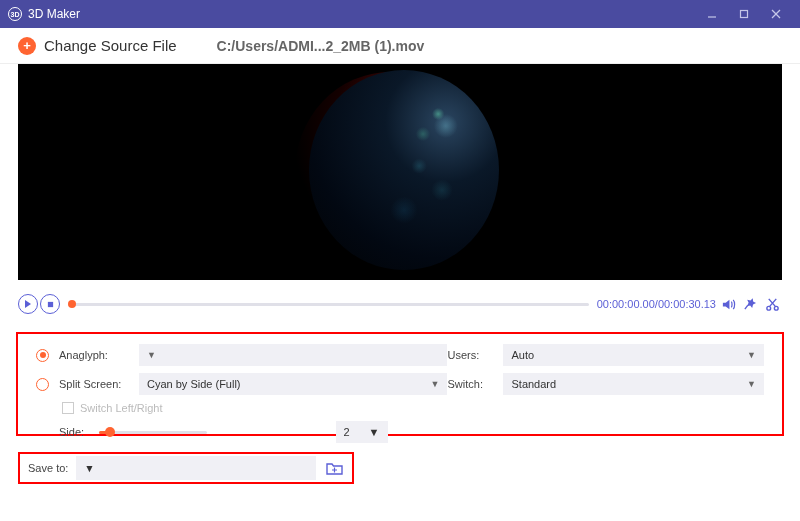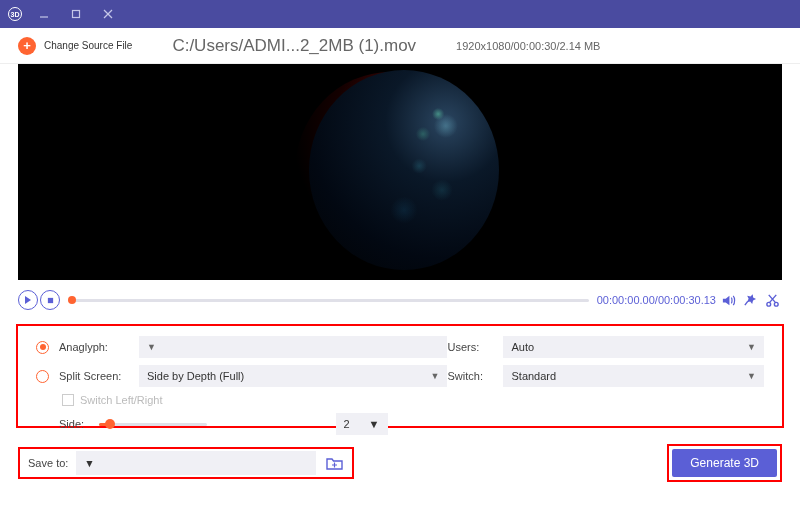--- a/index.html
+++ b/index.html
@@ -6,36 +6,36 @@
 body { background: #f0f0f0; width: 800px; height: 521px; overflow: hidden; }
 .titlebar { background: #4a4ba0; height: 28px; display: flex; align-items: center; padding: 0 8px; color: #fff; }
 .titlebar .logo { width: 14px; height: 14px; border: 1.5px solid #fff; border-radius: 50%; display: flex; align-items: center; justify-content: center; font-size: 7px; font-weight: bold; margin-right: 6px; }
 .titlebar .title { font-size: 12px; flex: 1; }
 .titlebar .wbtn { width: 32px; height: 28px; display: flex; align-items: center; justify-content: center; cursor: pointer; }
 .wbtn svg { stroke: #c5c6e8; stroke-width: 1.2; fill: none; }
 .content { background: #fff; height: 493px; display: flex; flex-direction: column; }
 .toolbar { display: flex; align-items: center; padding: 6px 18px; border-bottom: 1px solid #eee; gap: 40px; height: 36px; }
 .btn-change { display: flex; align-items: center; gap: 8px; cursor: pointer; }
 .btn-change .plus { width: 18px; height: 18px; background: #ff6431; border-radius: 50%; display: flex; align-items: center; justify-content: center; color: #fff; font-size: 13px; font-weight: bold; line-height: 1; }
-.btn-change span { font-size: 10px; color: #333; }
-.filepath { font-size: 17px; color: #666; }
+.btn-change span { font-size: 15px; color: #333; }
+.filepath { font-size: 14px; color: #666; font-weight: bold; }
 .fileinfo { font-size: 11px; color: #666; }
 .preview { height: 216px; margin: 0 18px; background: #000; position: relative; display: flex; align-items: center; justify-content: center; overflow: hidden; }
 .globe { width: 210px; height: 208px; position: relative; }
 .globe .shadow { position: absolute; width: 190px; height: 200px; border-radius: 50%; background: radial-gradient(circle at 70% 30%, rgba(200,20,20,0.6), rgba(100,0,0,0.2) 50%, transparent 70%); left: 0; top: 4px; }
 .globe .main { position: absolute; width: 190px; height: 200px; border-radius: 50%; background: radial-gradient(circle at 72% 26%, #2a4560 0%, #0a1828 30%, #020812 68%, #010408 90%); left: 14px; top: 2px; overflow: hidden; }
 .globe .lights { position: absolute; inset: 0; background:
   radial-gradient(circle at 68% 22%, rgba(100,220,180,.5) 0, transparent 3%),
   radial-gradient(circle at 72% 28%, rgba(120,200,220,.35) 0, transparent 6%),
   radial-gradient(circle at 60% 32%, rgba(80,200,160,.3) 0, transparent 4%),
   radial-gradient(circle at 58% 48%, rgba(60,180,200,.2) 0, transparent 5%),
   radial-gradient(circle at 70% 60%, rgba(60,180,200,.15) 0, transparent 6%),
   radial-gradient(circle at 50% 70%, rgba(40,160,220,.12) 0, transparent 8%);
 }
-.playbar { display: flex; align-items: center; padding: 4px 18px 8px; gap: 2px; height: 44px; }
+.playbar { display: flex; align-items: center; padding: 4px 18px 8px; gap: 2px; height: 52px; }
 .circbtn { width: 20px; height: 20px; border: 1.5px solid #5b5fd6; border-radius: 50%; display: flex; align-items: center; justify-content: center; cursor: pointer; }
 .circbtn.sm svg { width: 7px; height: 7px; }
 .track { flex: 1; height: 3px; background: #e0e0e8; margin: 0 6px; position: relative; border-radius: 2px; }
 .track .dot { width: 8px; height: 8px; background: #ff6431; border-radius: 50%; position: absolute; left: 0; top: -2.5px; }
 .timecode { font-size: 11px; color: #5b5fd6; }
 .iconbtn { width: 20px; height: 20px; display: flex; align-items: center; justify-content: center; cursor: pointer; color: #5b5fd6; }
 .settings { display: flex; padding: 4px 18px 0; border: 2px solid #ff0000; margin: 0 16px; height: 104px; }
 .col-left { flex: 1.3; display: flex; flex-direction: column; gap: 7px; padding: 6px 0; }
 .col-right { flex: 1; display: flex; flex-direction: column; gap: 7px; padding: 6px 0; }
 .row { display: flex; align-items: center; gap: 10px; }
@@ -58,20 +58,21 @@
 .browse { width: 20px; height: 20px; display: flex; align-items: center; justify-content: center; color: #5b5fd6; cursor: pointer; }
 .spacer { flex: 1; }
 .genbtn { border: 2px solid #ff0000; padding: 3px; }
 .genbtn button { background: #5b5fd6; color: #fff; border: none; padding: 7px 18px; font-size: 12px; cursor: pointer; border-radius: 2px; }
 </style>
 </head>
 <body>
 
 <div class="titlebar">
   <div class="logo">3D</div>
+  <div class="title">3D Maker</div>
   <div class="wbtn">
       <svg width="12" height="12">
         <line x1="2" y1="9" x2="10" y2="9"></line>
       </svg>
     </div>
   <div class="wbtn">
       <svg width="12" height="12">
         <rect x="2.5" y="2.5" width="7" height="7"></rect>
       </svg>
     </div>
@@ -83,21 +84,20 @@
     </div>
 </div>
 
 <div class="content">
   <div class="toolbar">
     <div class="btn-change">
       <div class="plus">+</div>
       <span>Change Source File</span>
     </div>
     <div class="filepath">C:/Users/ADMI...2_2MB (1).mov</div>
-    <div class="fileinfo">1920x1080/00:00:30/2.14 MB</div>
   </div>
 
   <div class="preview">
     <div class="globe">
       <div class="shadow"></div>
       <div class="main">
           <div class="lights"></div>
         </div>
     </div>
   </div>
@@ -144,21 +144,21 @@
         <div class="radio on"></div>
         <div class="lbl">Anaglyph:</div>
         <div class="dd">
             <span class="caret">▼</span>
           </div>
       </div>
       <div class="row">
         <div class="radio"></div>
         <div class="lbl">Split Screen:</div>
         <div class="dd">
-            <span>Side by Depth (Full)</span>
+            <span>Cyan by Side (Full)</span>
             <span class="caret">▼</span>
           </div>
       </div>
       <div class="switchrow">
         <span class="chk"></span>
         <span>Switch Left/Right</span>
       </div>
       <div class="row">
         <div style="width:13px"></div>
         <div class="lbl" style="min-width:30px">Side:</div>
@@ -199,17 +199,14 @@
           <span class="caret">▼</span>
         </div>
       <div class="browse">
           <svg width="17" height="15" viewBox="0 0 17 15" fill="none" stroke="#5b5fd6" stroke-width="1.4">
             <path d="M1 3h5l1.5 2H16v8H1z"></path>
             <path d="M6 9h5M8.5 6.5v5" stroke-width="1.2"></path>
           </svg>
         </div>
     </div>
     <div class="spacer"></div>
-    <div class="genbtn">
-      <button>Generate 3D</button>
-    </div>
   </div>
 </div>
 
 </body></html>

